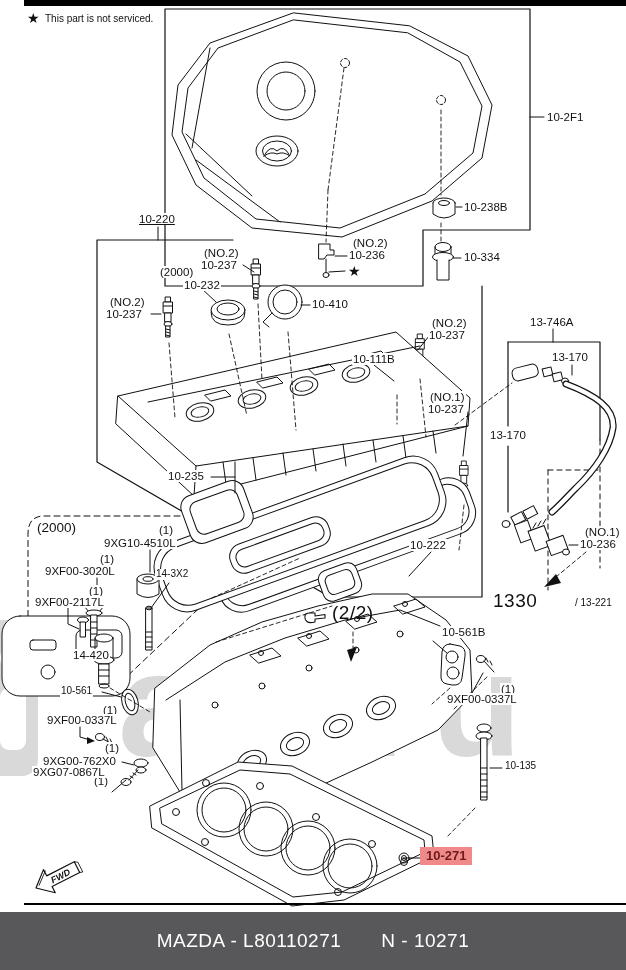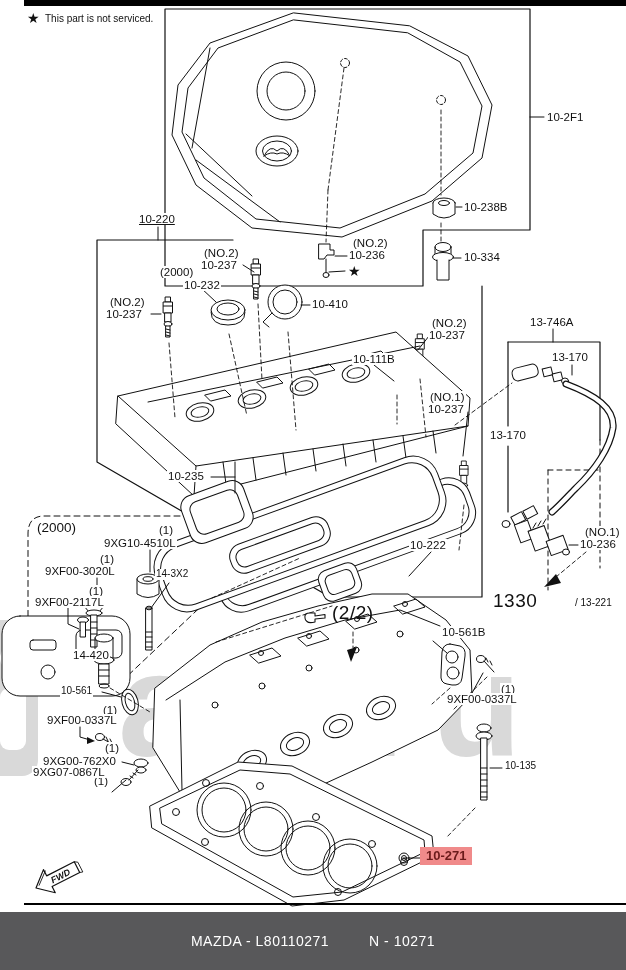--- a/index.html
+++ b/index.html
@@ -12,21 +12,21 @@
   .s13{font-size:13.5px;}
   .s19{font-size:19px;letter-spacing:.5px;}
   .star{font-size:14px;background:transparent;padding:0;}
   .note{font-size:10px;background:transparent;}
   .hl{position:absolute;z-index:3;font:bold 13px/1.2 "Liberation Sans",sans-serif;
       background:#f08a8a;color:#6b1b1b;padding:1px 6px;white-space:nowrap;}
   #topbar{position:absolute;left:24px;top:0;width:602px;height:6px;background:#000;z-index:2;}
   #sepline{position:absolute;left:24px;top:903px;width:602px;height:2px;background:#000;z-index:2;}
   #footer{position:absolute;left:0;top:912px;width:626px;height:58px;background:#58585a;z-index:4;
           display:flex;align-items:center;justify-content:center;gap:40px;}
-  #footer span{color:#fff;font-size:14px;letter-spacing:.5px;}
+  #footer span{color:#fff;font-size:19px;letter-spacing:.5px;}
 </style>
 </head>
 <body>
 
 <div id="stage">
 
   <div id="topbar"></div>
 
   <svg id="art" width="626" height="970" viewBox="0 0 626 970">
 

